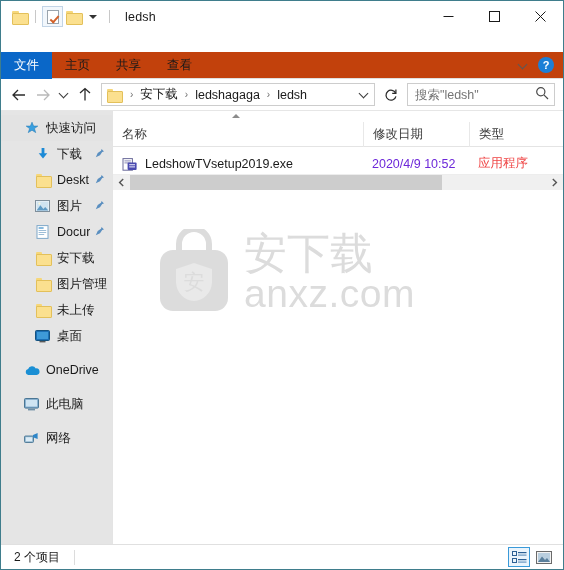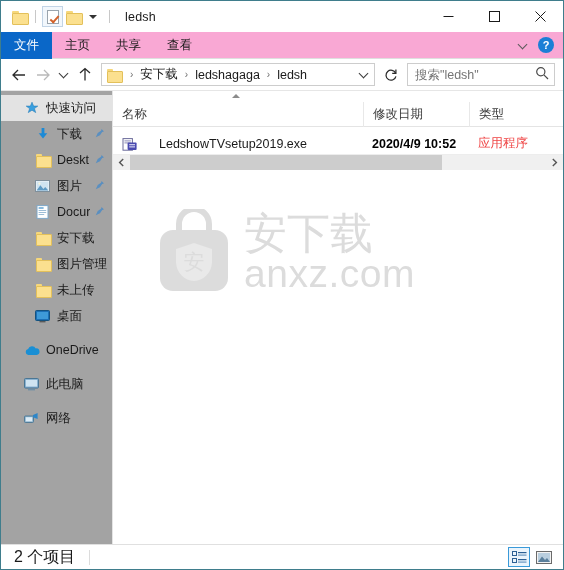--- a/index.html
+++ b/index.html
@@ -75,23 +75,24 @@
   }
   .wc {
     width: 46px; height: 31px;
     display: flex; align-items: center; justify-content: center;
   }
   .wc svg { display: block; }
 
   
   #ribbon {
     height: 27px; min-height: 27px;
-    background: #f9a8d4;
+    background: #c2410c;
     display: flex; align-items: stretch;
     border-bottom: 1px solid #dfdfdf;
+    margin-top: 20px;
   }
   .rtab {
     display: flex; align-items: center; justify-content: center;
     font-size: 12.5px; color: #1a1a1a;
     padding: 0 13px; height: 27px;
   }
   .rtab.active { background: #0a67c8; color: #ffffff; }
   #ribbon-right {
     margin-left: auto; display: flex; align-items: center; gap: 10px;
     padding-right: 9px;
@@ -182,21 +183,21 @@
     background: transparent; padding: 0; min-width: 0;
   }
 
   
   #body {
     flex: 1; display: flex; min-height: 0;
     border-top: 1px solid #e6e6e6;
   }
   #sidebar {
     width: 112px; min-width: 112px;
-    background: #a3a3a3;
+    background: #e5e5e5;
     border-right: 1px solid #e4e4e4;
     padding-top: 4px;
     overflow: hidden;
   }
   .nav-item {
     height: 26px; display: flex; align-items: center;
     padding-left: 22px; position: relative;
     font-size: 12.5px; color: #1a1a1a; white-space: nowrap;
   }
   .nav-item.indent { padding-left: 33px; }
@@ -257,22 +258,22 @@
 
   #rows { padding-top: 6px; }
   .frow {
     height: 21px; display: flex; align-items: center;
     font-size: 12.5px; color: #1a1a1a;
   }
   .cell {
     height: 21px; display: flex; align-items: center;
     padding-left: 9px; white-space: nowrap; overflow: hidden;
   }
-  .cell-name { width: 250px; min-width: 250px; gap: 21px; }
-  .cell-date { width: 106px; min-width: 106px; color: #000000; font-weight: bold; }
+  .cell-name { width: 250px; min-width: 250px; gap: 7px; }
+  .cell-date { width: 106px; min-width: 106px; color: #6d28d9; }
   .cell-type { flex: 1; color: #ef4444; }
   .fico { width: 16px; height: 16px; flex: 0 0 16px; }
 
   
   #watermark {
     position: absolute; left: 44px; top: 118px;
     display: flex; align-items: center; gap: 13px;
     pointer-events: none; user-select: none;
   }
 
@@ -294,21 +295,21 @@
   }
 
   
   #statusbar {
     height: 25px; min-height: 25px;
     display: flex; align-items: center;
     border-top: 1px solid #e0e0e0;
     background: #ffffff;
     padding-left: 13px;
   }
-  #status-text { font-size: 16px; color: #1a1a1a; }
+  #status-text { font-size: 12px; color: #1a1a1a; }
   #status-divider {
     width: 1px; height: 15px; background: #dcdcdc; margin-left: 14px;
   }
   #viewbtns {
     margin-left: auto; display: flex; align-items: center;
     gap: 3px; padding-right: 8px;
   }
   .vbtn {
     width: 22px; height: 20px;
     display: flex; align-items: center; justify-content: center;

